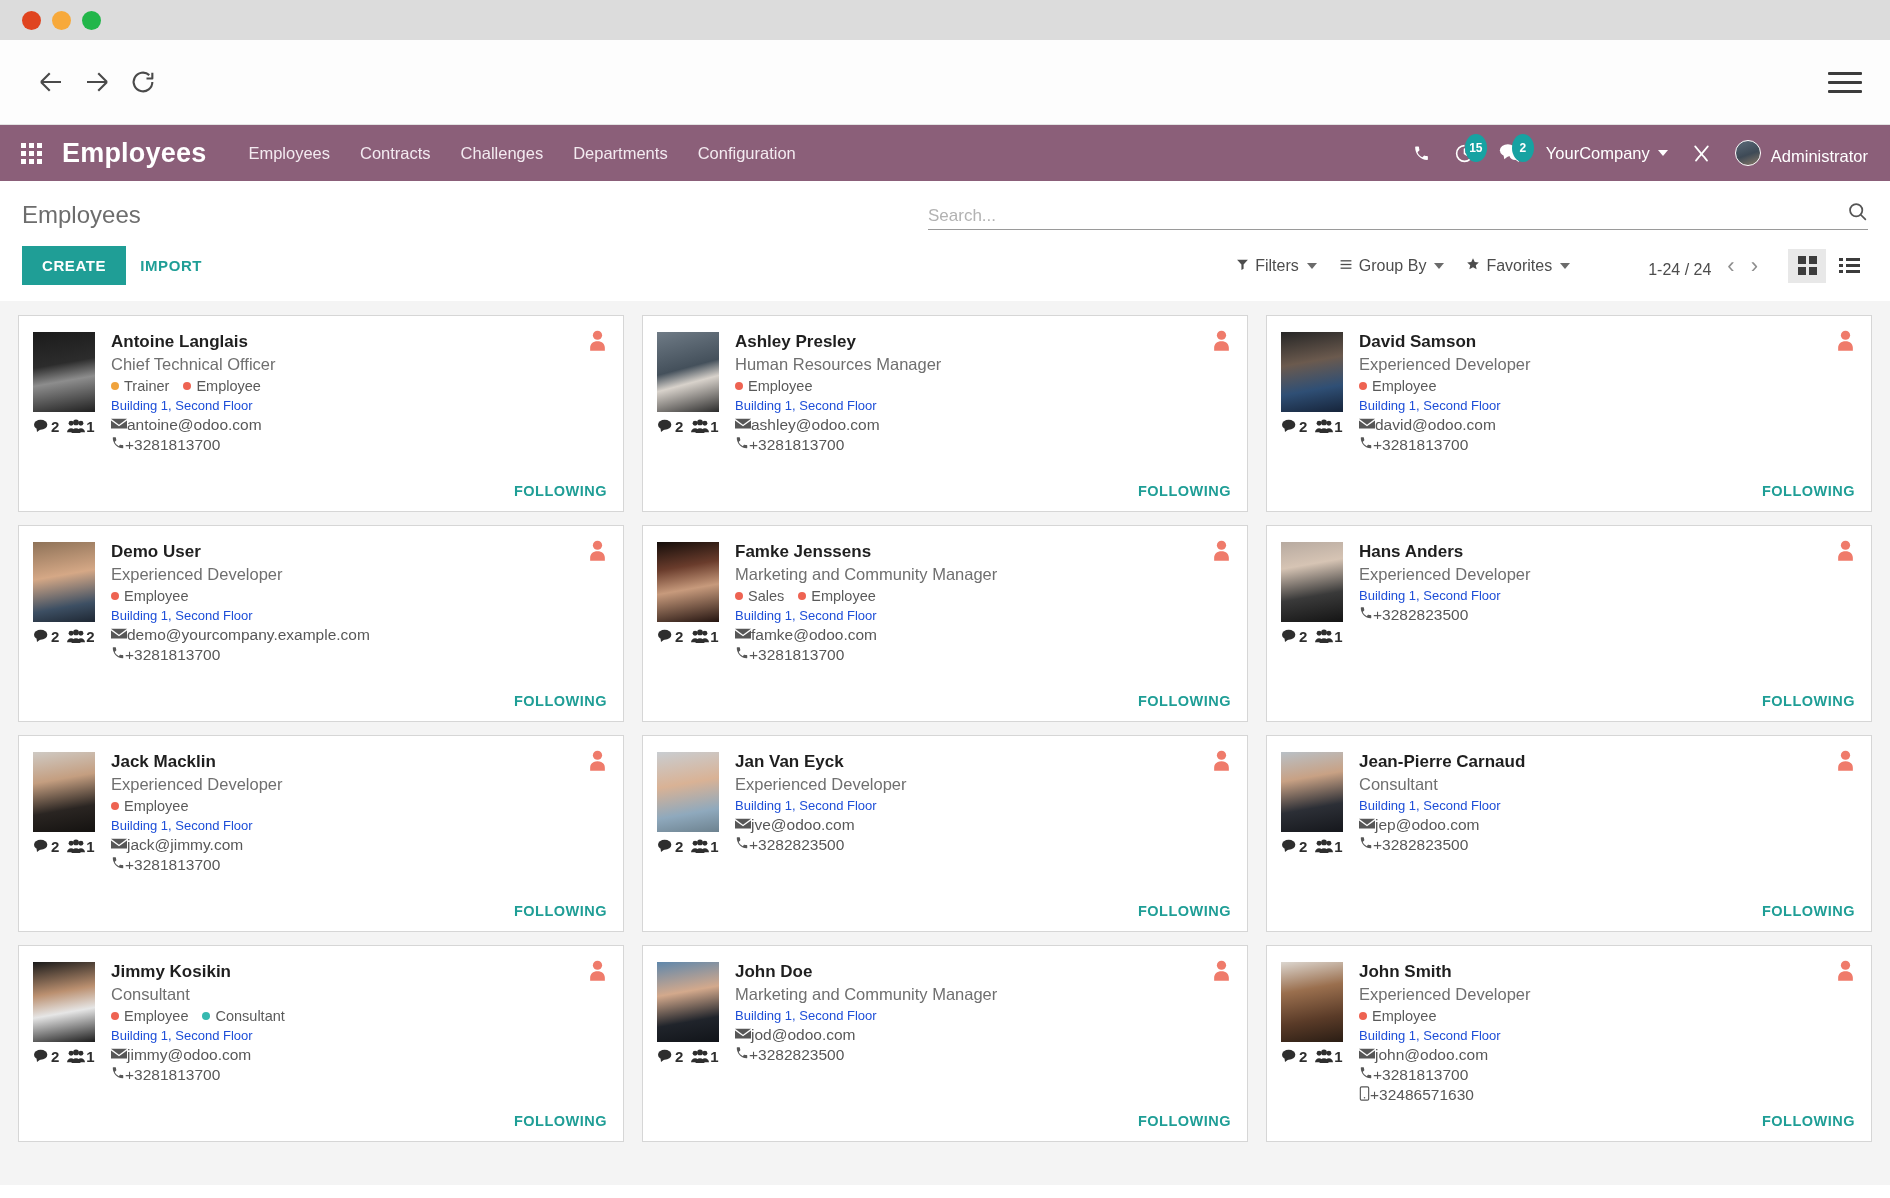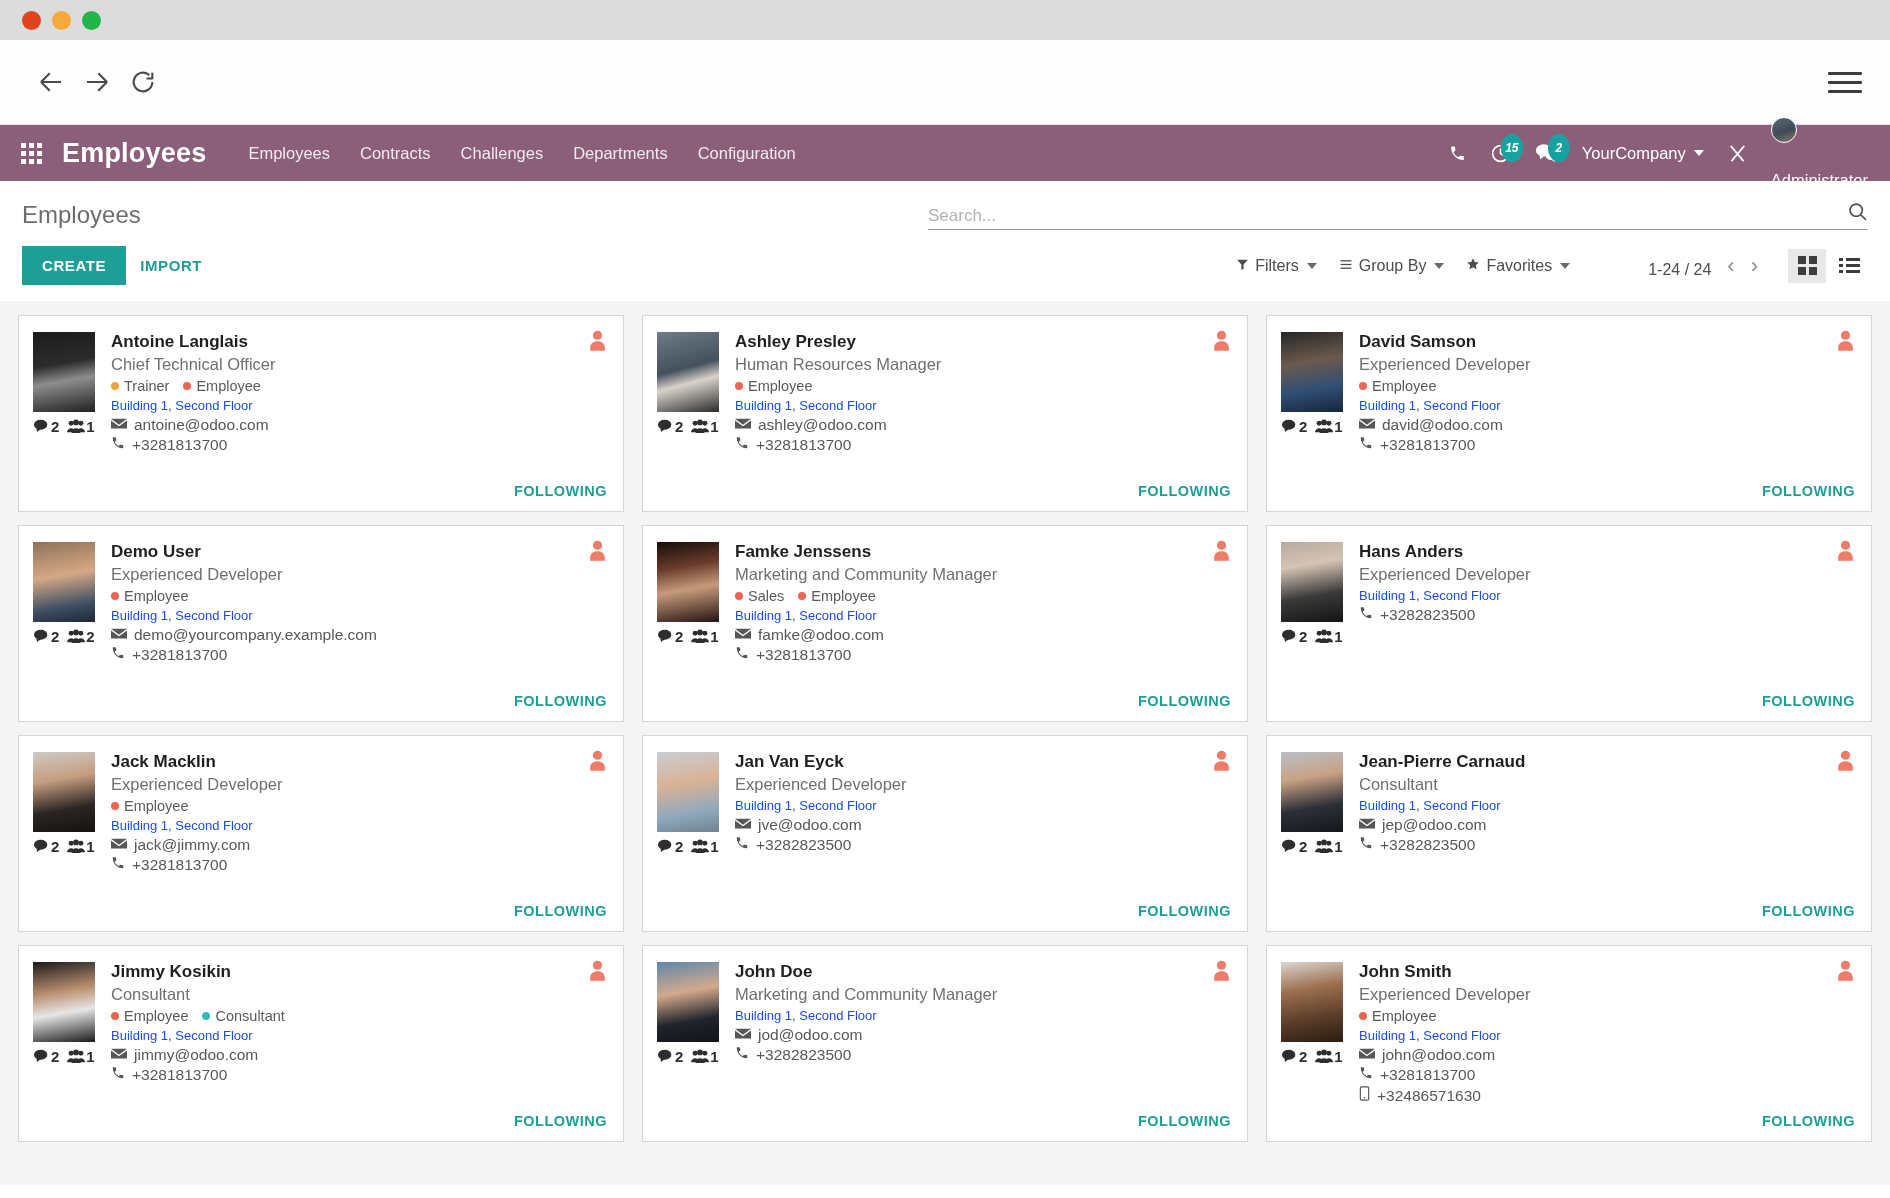--- a/index.html
+++ b/index.html
@@ -51,28 +51,28 @@
   .nav-menu a { color: #f3eaf0; text-decoration: none; white-space: nowrap; }
   .nav-right {
     margin-left: auto; display: flex; align-items: center; gap: 24px; font-size: 16.5px;
   }
   .ic { position: relative; display: inline-flex; align-items: center; }
   .ic svg { display: block; }
   .badge {
     position: absolute; top: -9px; right: -12px;
     background: #17a2a2; color: #fff; border-radius: 50%;
     min-width: 22px; height: 28px; font-size: 12px; font-weight: bold;
-    display: flex; align-items: center; justify-content: center; padding: 0 4px; font-style: italic;
+    display: flex; align-items: center; justify-content: center; padding: 0 4px;
   }
   .company { display: flex; align-items: center; gap: 8px; white-space: nowrap; }
   .caret {
     width: 0; height: 0; border-left: 5px solid transparent;
     border-right: 5px solid transparent; border-top: 6px solid #fff;
   }
-  .user-box { display: flex; align-items: flex-start; gap: 28px; white-space: nowrap; flex-direction: column; }
+  .user-box { display: flex; align-items: flex-end; gap: 10px; white-space: nowrap; }
   .user-avatar {
     width: 26px; height: 26px; border-radius: 50%;
     background: linear-gradient(160deg,#5c6b7a 0%,#3e4a56 55%,#8a7a68 100%);
     border: 1px solid #fff;
   }
 
   
   .control-panel { background: #fff; padding: 0 22px; }
   .cp-row1 { display: flex; align-items: flex-start; padding-top: 20px; }
   .page-title { font-size: 24px; color: #6d6d6d; font-weight: normal; }
@@ -140,21 +140,21 @@
     font-size: 15px; color: #2e2e2e; font-weight: 600;
   }
   .counters span { display: flex; align-items: center; gap: 1px; }
   .card-body { flex: 1; min-width: 0; padding-left: 2px; }
   .emp-name { font-size: 17px; font-weight: bold; color: #1f1f1f; margin-bottom: 3px; }
   .emp-job { font-size: 16.5px; color: #6f6f6f; margin-bottom: 4px; }
   .tags { display: flex; gap: 14px; margin-bottom: 4px; font-size: 14.5px; color: #5a5a5a; align-items: flex-end; }
   .tag { display: flex; align-items: center; gap: 5px; }
   .tag-dot { width: 8px; height: 8px; border-radius: 50%; display: inline-block; }
   .emp-loc { font-size: 13px; color: #1d4ed8; margin-bottom: 3px; }
-  .emp-line { font-size: 15.5px; color: #575757; display: flex; align-items: center; gap: 7px; margin-bottom: 2px; }
+  .emp-line { font-size: 15.5px; color: #575757; display: flex; margin-bottom: 2px; }
   .emp-line svg { flex-shrink: 0; }
   .user-flag { position: absolute; top: 14px; right: 16px; }
   .following {
     position: absolute; right: 16px; bottom: 12px;
     color: #1f9e96; font-weight: bold; font-size: 14.5px; letter-spacing: .5px; cursor: pointer;
   }
 </style>
 </head>
 <body>
 

